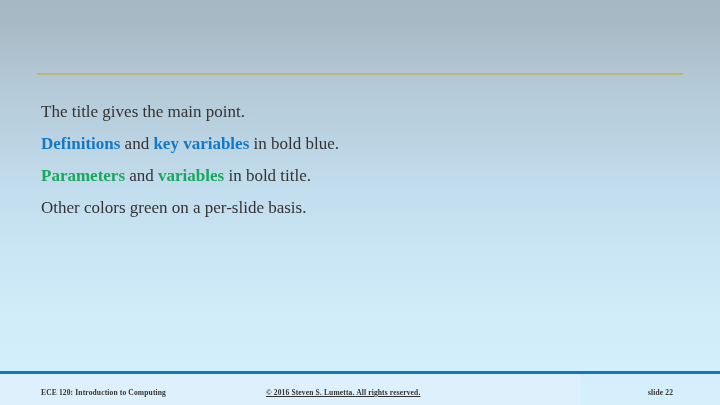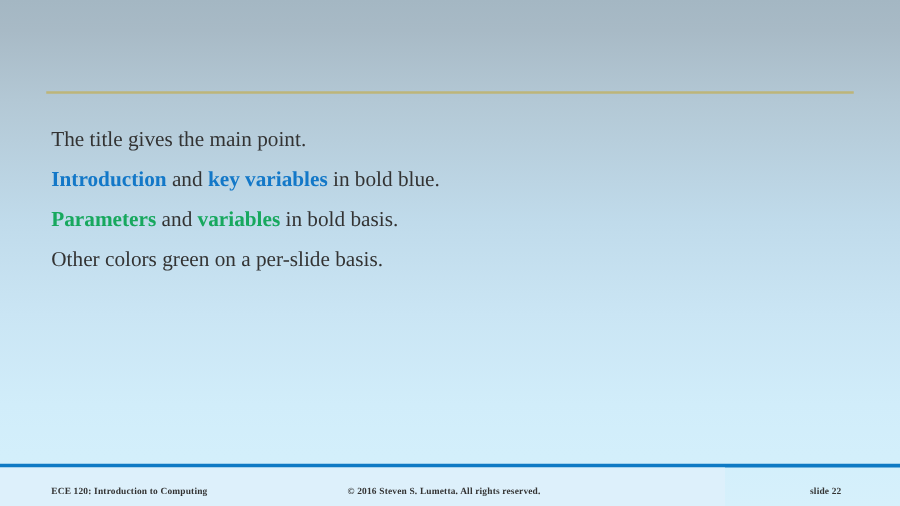--- a/index.html
+++ b/index.html
@@ -100,22 +100,23 @@
     font-weight: bold;
     color: #333333;
     white-space: nowrap;
     letter-spacing: 0.15px;
   }
   #footer-course {
     left: 41px;
     top: 14px;
   }
   #footer-copyright {
-    left: 278px;
+    left: 266px;
     top: 14px;
+    text-decoration: underline;
   }
   #footer-slide-number {
     left: 628px;
     top: 14px;
     padding-left: 20px;
   }
 </style>
 </head>
 <body>
 
@@ -124,25 +125,25 @@
 
   <div id="title-rule"></div>
 
   <div id="body-block">
 
     <div class="body-line">
       <span>The title gives the main point.</span>
     </div>
 
     <div class="body-line">
-      <span class="bold-blue">Introduction</span><span> and </span><span class="bold-blue">key variables</span><span> in bold blue.</span>
+      <span class="bold-blue">Definitions</span><span> and </span><span class="bold-blue">key variables</span><span> in bold blue.</span>
     </div>
 
     <div class="body-line">
-      <span class="bold-green">Parameters</span><span> and </span><span class="bold-green">variables</span><span> in bold basis.</span>
+      <span class="bold-green">Parameters</span><span> and </span><span class="bold-green">variables</span><span> in bold title.</span>
     </div>
 
     <div class="body-line">
       <span>Other colors green on a per-slide basis.</span>
     </div>
 
   </div>
 
   <div id="footer-rule"></div>
 

